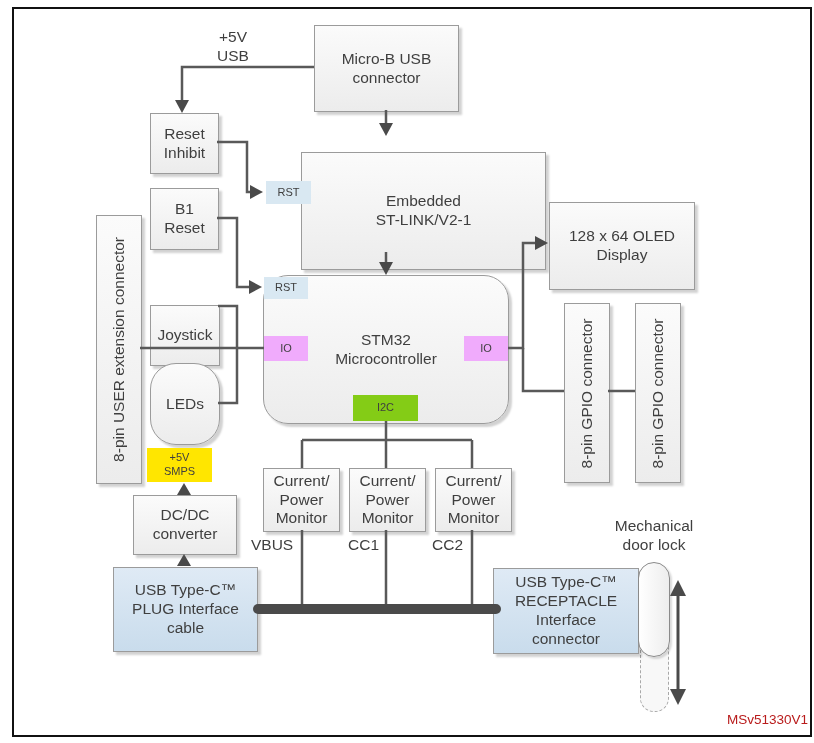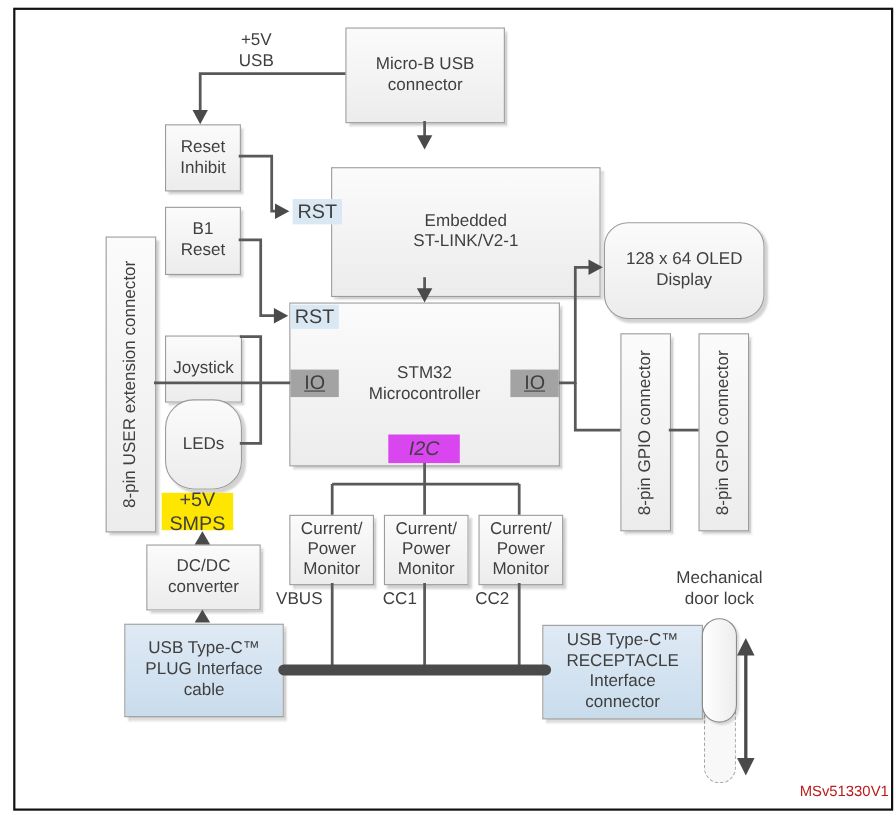--- a/index.html
+++ b/index.html
@@ -8,25 +8,25 @@
   #frame{position:absolute;left:12px;top:7px;width:796px;height:726px;
          border:2px solid #111;background:#fff;}
   .box{position:absolute;display:flex;align-items:center;justify-content:center;
        text-align:center;font-size:15.5px;line-height:1.22;white-space:pre-line;
        background:linear-gradient(180deg,#fbfbfb 0%,#ececec 100%);
        border:1px solid #9b9b9b;box-shadow:3px 3px 2px rgba(0,0,0,0.18);
        color:#3f3f3f;z-index:2;}
   .box.blue{background:linear-gradient(180deg,#dfeaf5 0%,#c9dcec 100%);}
   .box.vertical span{transform:rotate(-90deg);white-space:nowrap;}
   .tag{position:absolute;display:flex;align-items:center;justify-content:center;
-       font-size:18px;color:#3f3f3f;z-index:6;white-space:pre-line;text-align:center;
+       font-size:11px;color:#3f3f3f;z-index:6;white-space:pre-line;text-align:center;
        line-height:1.25;}
   .tag.ltblue{background:#d9e8f2;}
-  .tag.green{background:#a3a3a3;text-decoration:underline;}
-  .tag.gray{background:#d946ef;font-style:italic;}
+  .tag.green{background:#f0abfc;}
+  .tag.gray{background:#84cc16;}
   .tag.yellow{background:#ffe600;}
   .lbl{position:absolute;font-size:15.5px;line-height:1.2;color:#3f3f3f;
        white-space:pre-line;z-index:4;}
   .lbl.center{text-align:center;}
   svg.wires{position:absolute;left:0;top:0;z-index:5;pointer-events:none;}
   .capsule-solid{position:absolute;left:638px;top:562px;width:30px;height:93px;
        border:1.5px solid #8a8a8a;border-radius:16px;
        background:linear-gradient(90deg,#ffffff 0%,#ededed 100%);
        box-shadow:2px 2px 2px rgba(0,0,0,0.15);z-index:3;}
   .capsule-dashed{position:absolute;left:640px;top:600px;width:27px;height:110px;
@@ -52,24 +52,24 @@
 
 <div class="box" style="left:150px;top:363px;width:68px;height:80px;border-radius:26px;">LEDs</div>
 
 <div class="box vertical" style="left:96px;top:215px;width:44px;height:267px;">
   <span>8-pin USER extension connector</span>
 </div>
 
 <div class="box" style="left:265px;top:152px;width:243px;height:116px;margin-left:36px;">Embedded
 ST-LINK/V2-1</div>
 
-<div class="box" style="left:263px;top:275px;width:244px;height:147px;">STM32
+<div class="box" style="left:263px;top:275px;width:244px;height:147px;border-radius:25px;">STM32
 Microcontroller</div>
 
-<div class="box" style="left:549px;top:202px;width:144px;height:86px;border-radius:22px;">128 x 64 OLED
+<div class="box" style="left:549px;top:202px;width:144px;height:86px;">128 x 64 OLED
 Display</div>
 
 <div class="box vertical" style="left:564px;top:303px;width:44px;height:178px;">
   <span>8-pin GPIO connector</span>
 </div>
 
 <div class="box vertical" style="left:635px;top:303px;width:44px;height:178px;">
   <span>8-pin GPIO connector</span>
 </div>
 

